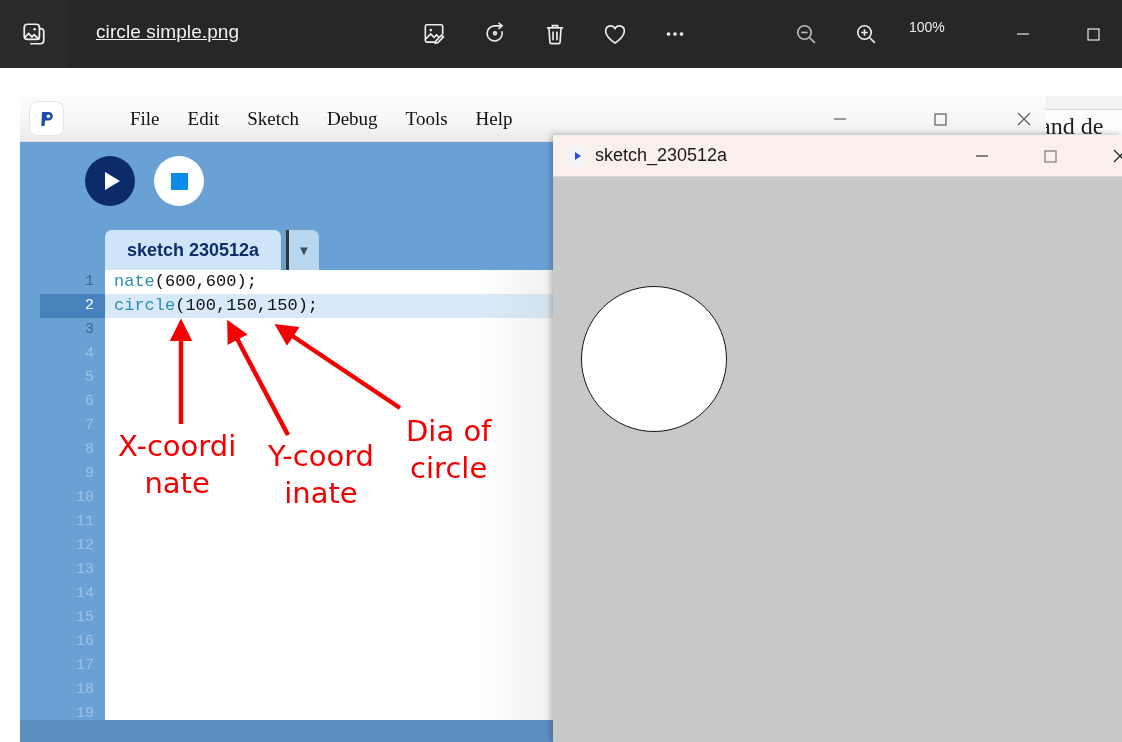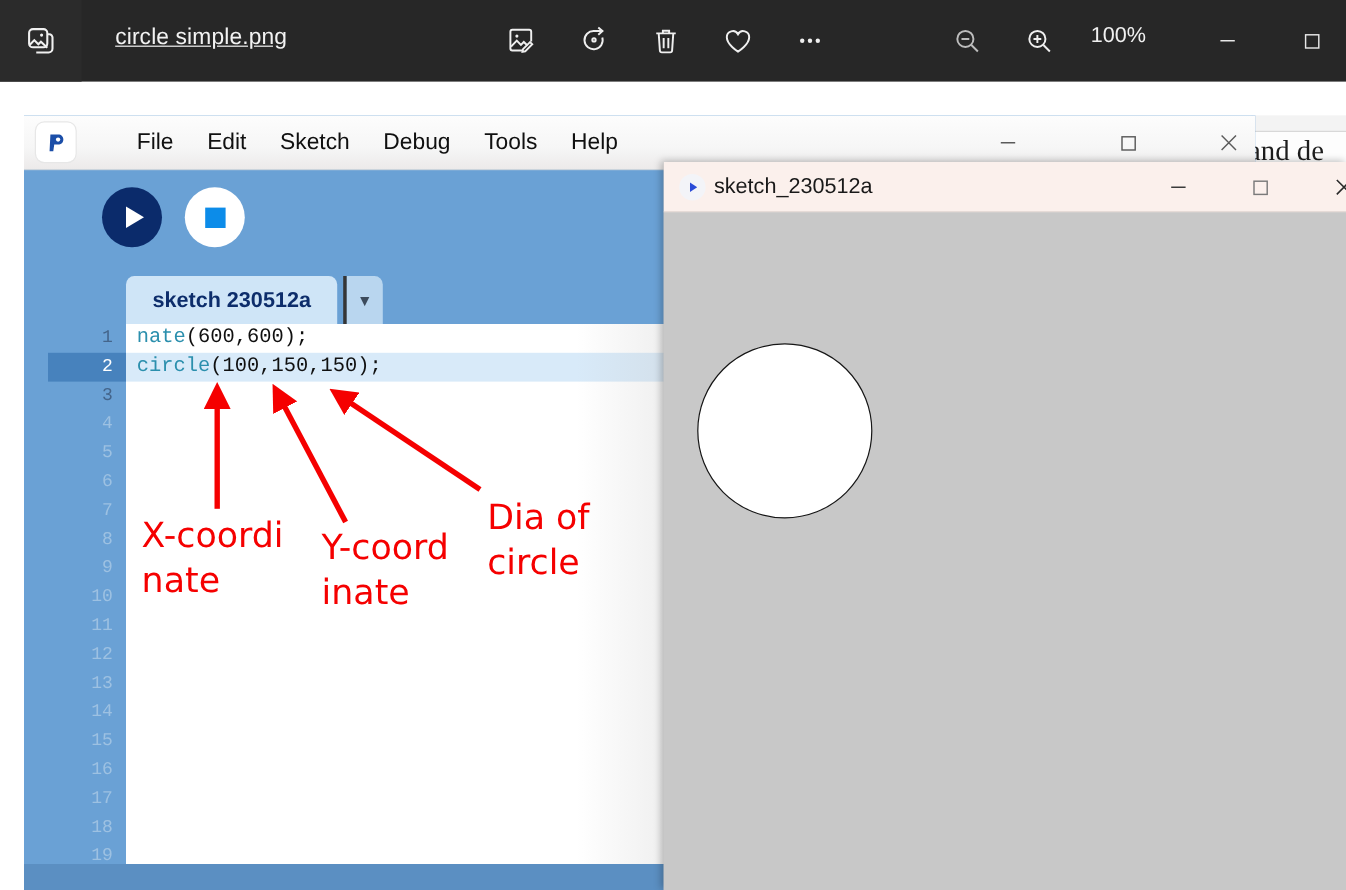--- a/index.html
+++ b/index.html
@@ -26,21 +26,21 @@
     color: #f2f2f2; font-size: 19px; letter-spacing: .1px;
     white-space: nowrap;
     text-decoration: underline;
   }
   .pb-icon {
     position: absolute; top: 14px; width: 40px; height: 40px;
     display: flex; align-items: center; justify-content: center;
     color: #efefef;
   }
   .pb-zoomlabel {
-    position: absolute; top: 19px; color: #f0f0f0; font-size: 18px;
+    position: absolute; top: 19px; color: #f0f0f0; font-size: 14px;
   }
   .wc {
     position: absolute; top: 0; width: 46px; height: 68px;
     display: flex; align-items: center; justify-content: center;
     color: #e8e8e8;
   }
 
   
   .bg-doc {
     position: absolute; left: 1043px; top: 96px; width: 79px; height: 50px;
@@ -63,21 +63,21 @@
     position: absolute; left: 0; top: 0; width: 100%; height: 46px;
     background: linear-gradient(to bottom, #fdfdfd 0%, #f6f6f6 60%, #eceaea 100%);
     border-bottom: 1px solid #dcdcdc;
   }
   .pde-logo {
     position: absolute; left: 10px; top: 6px; width: 33px; height: 33px;
     background: #ffffff; border-radius: 7px;
     display: flex; align-items: center; justify-content: center;
     box-shadow: 0 0 0 1px #e7e7e7;
   }
-  .menu-items { position: absolute; left: 80px; top: 0; height: 46px; display: flex; align-items: center; }
+  .menu-items { position: absolute; left: 96px; top: 0; height: 46px; display: flex; align-items: center; font-family: Liberation Serif, serif; }
   .menu-item {
     font-size: 19px; color: #101010; padding: 0 14px; height: 46px;
     display: flex; align-items: center; cursor: default;
   }
   .pde-wintitle {
     position: absolute; left: 530px; top: 13px;
     font-size: 19px; color: #8d8d8d; white-space: nowrap;
   }
   .pde-wc {
     position: absolute; top: 0; height: 46px; width: 54px;
@@ -168,20 +168,21 @@
     background: #5b8fc2;
   }
 
   
   .ann { position: absolute; left: 0; top: 0; width: 1122px; height: 742px; pointer-events: none; }
   .ann-text {
     position: absolute;
     font-family: "DejaVu Sans", sans-serif;
     color: #f50000; font-size: 29px; line-height: 1.28;
     white-space: pre-line;
+    text-align: center;
   }
 
   
   .sketch-win {
     position: absolute; left: 553px; top: 135px; width: 569px; height: 607px;
     background: #c8c8c8;
     box-shadow: -2px -1px 6px rgba(0,0,0,.25);
     overflow: hidden;
   }
   .sw-titlebar {

